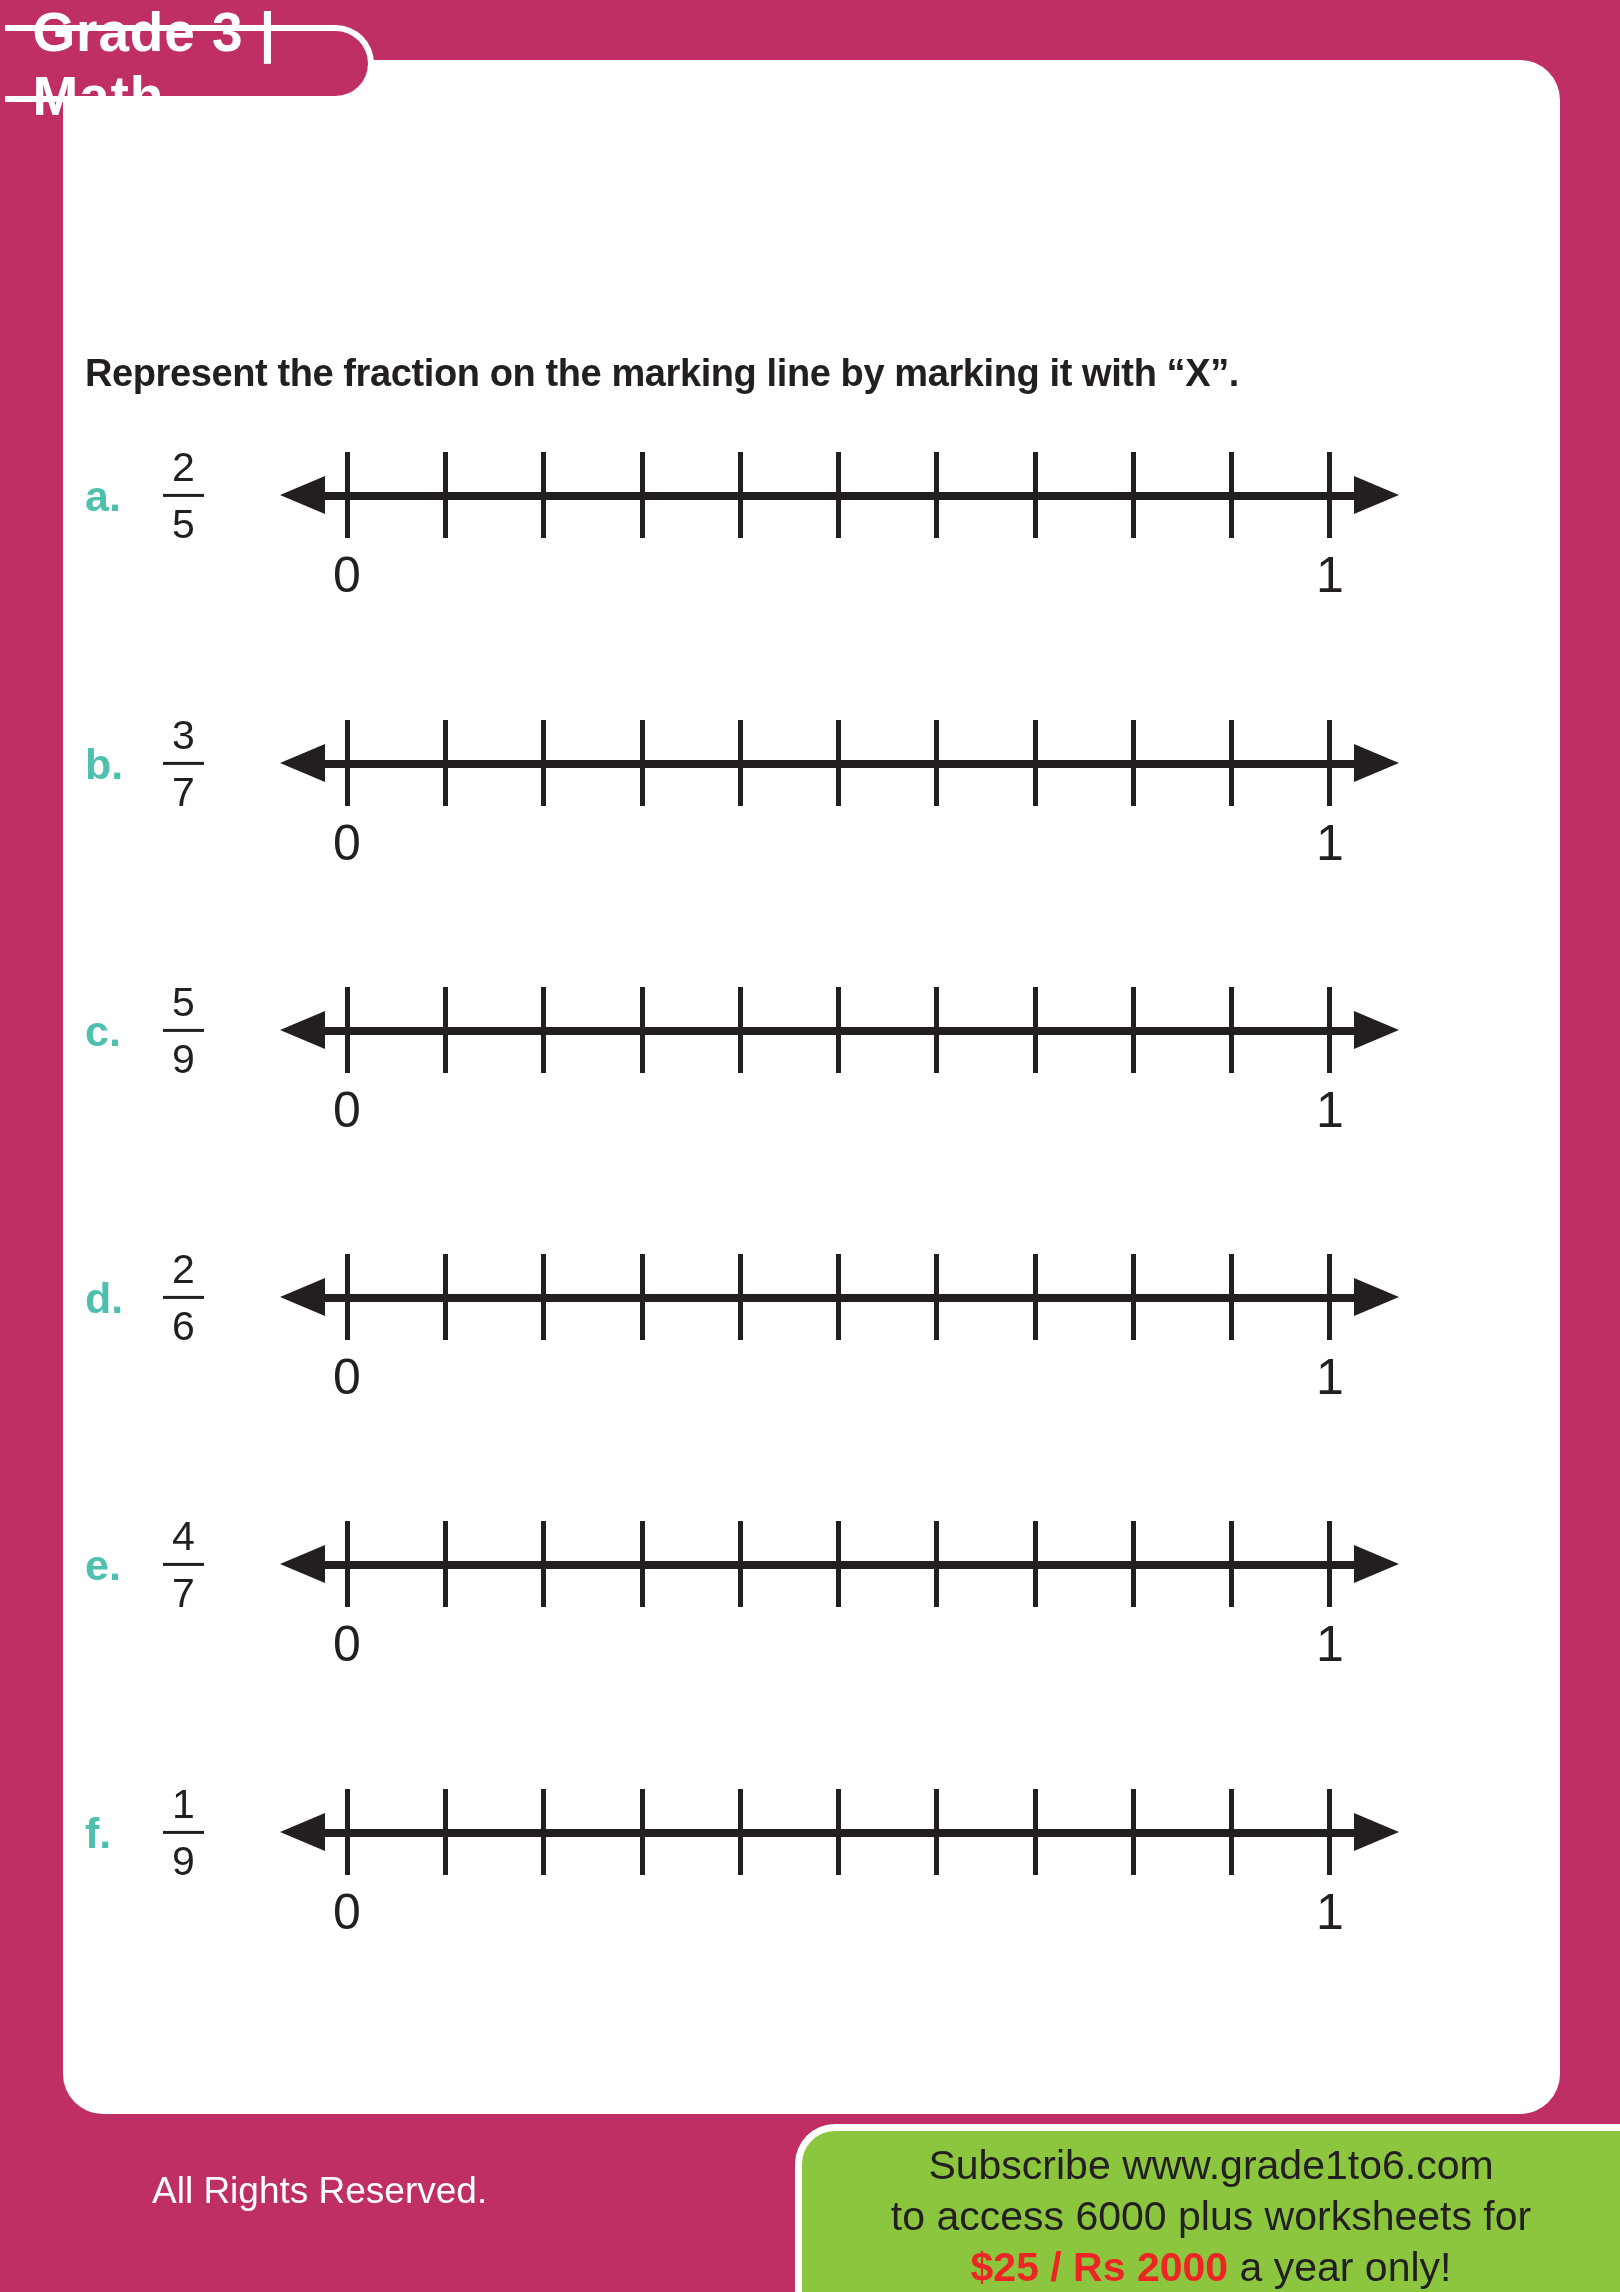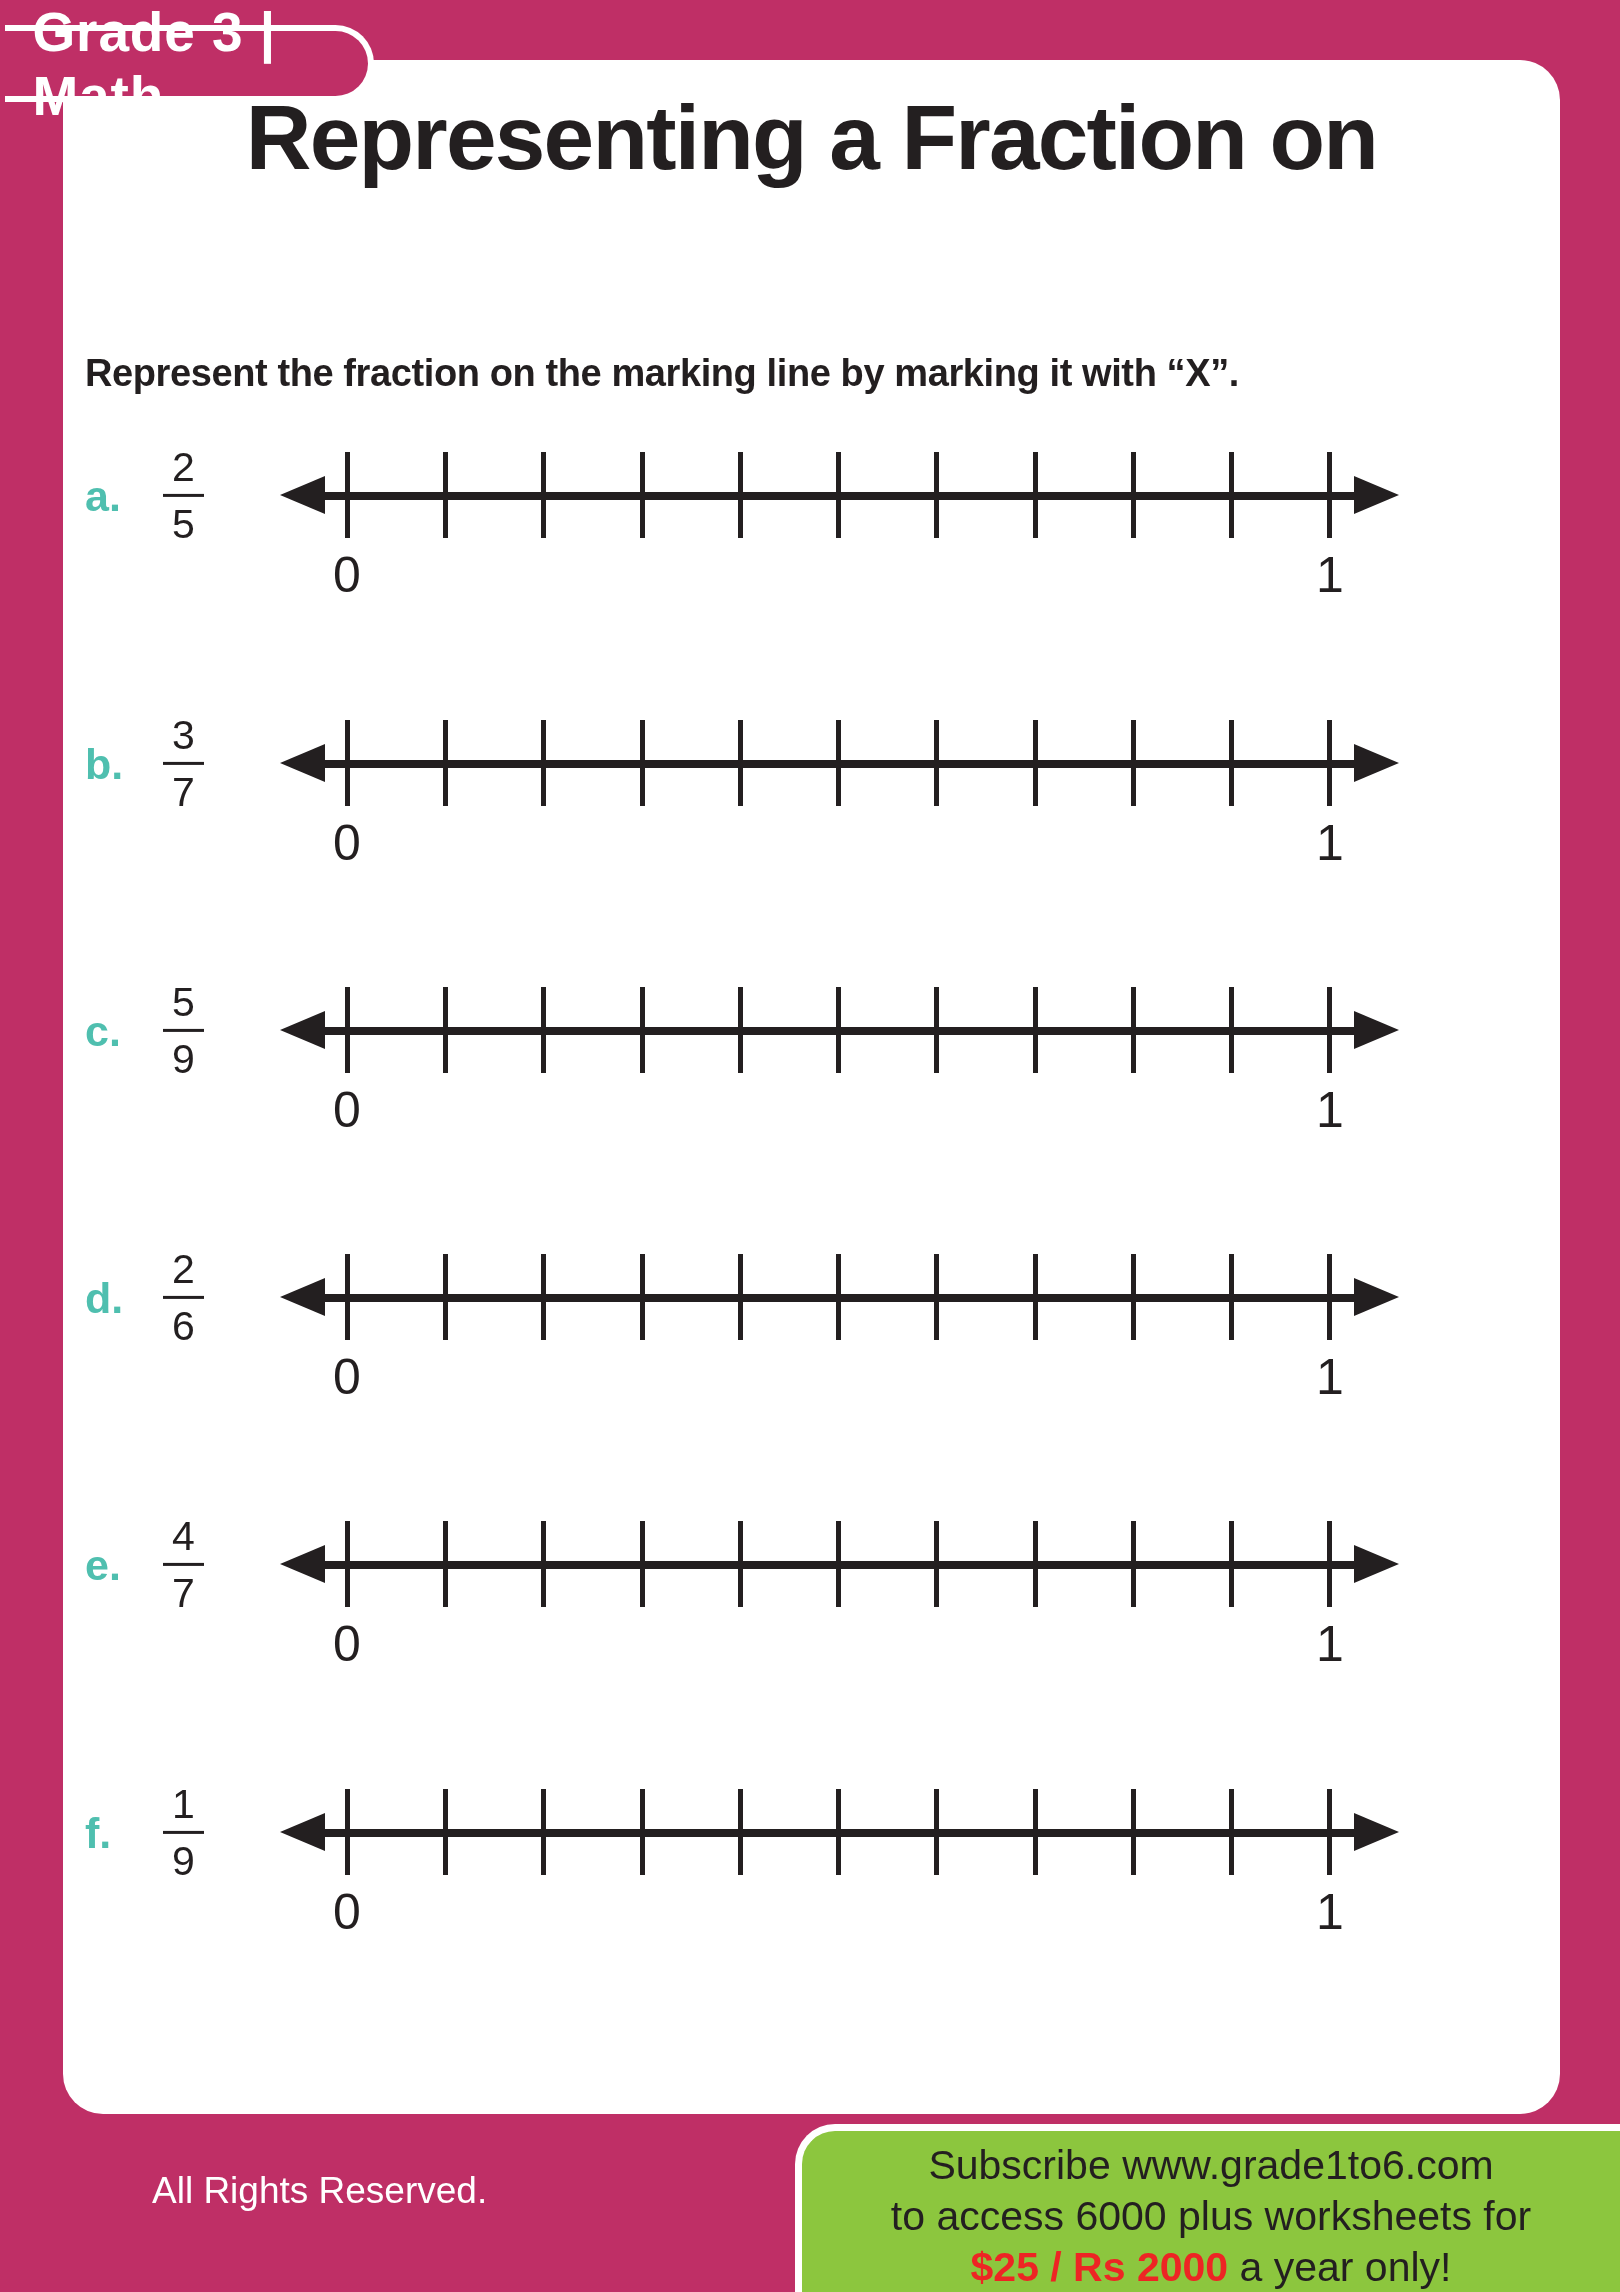--- a/index.html
+++ b/index.html
@@ -88,21 +88,20 @@
   .subscribe .price{ color:var(--red); font-weight:bold; }
 </style>
 </head>
 <body>
 
 <div class="content">
   
 </div>
 
 <div class="title">
-  <div>Representing a Fraction on</div>
 </div>
 
 <div class="badge">
   <span>Grade 3 | Math</span>
 </div>
 
 <p class="instruction">Represent the fraction on the marking line by marking it with “X”.</p>
 
 <div id="rows">
     <div class="row" style="top: 446px;">

